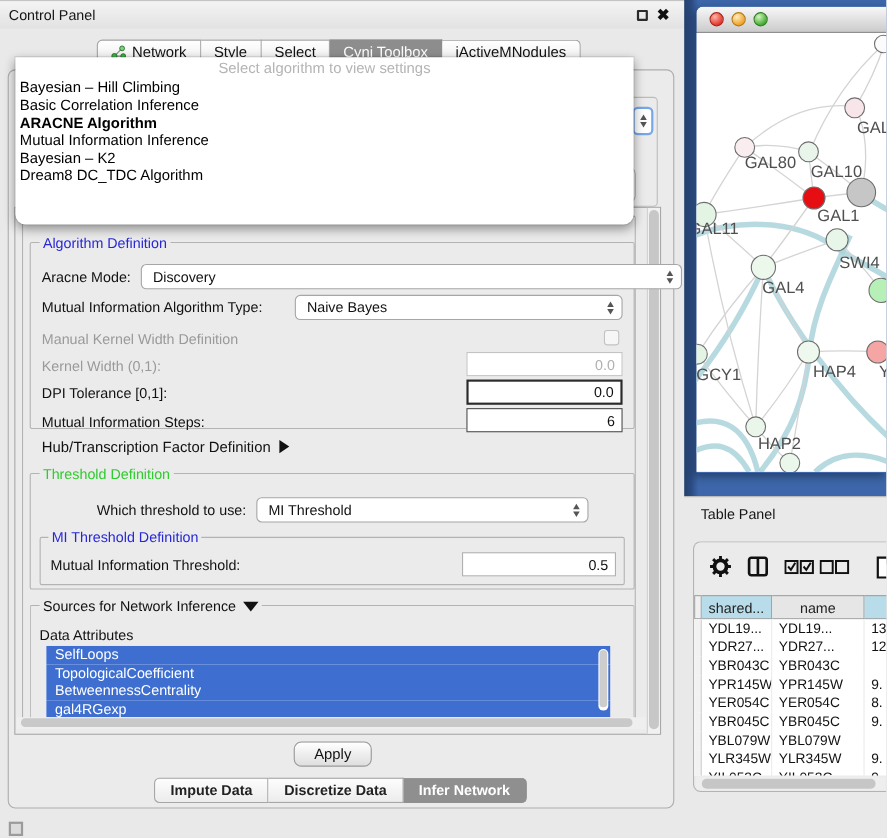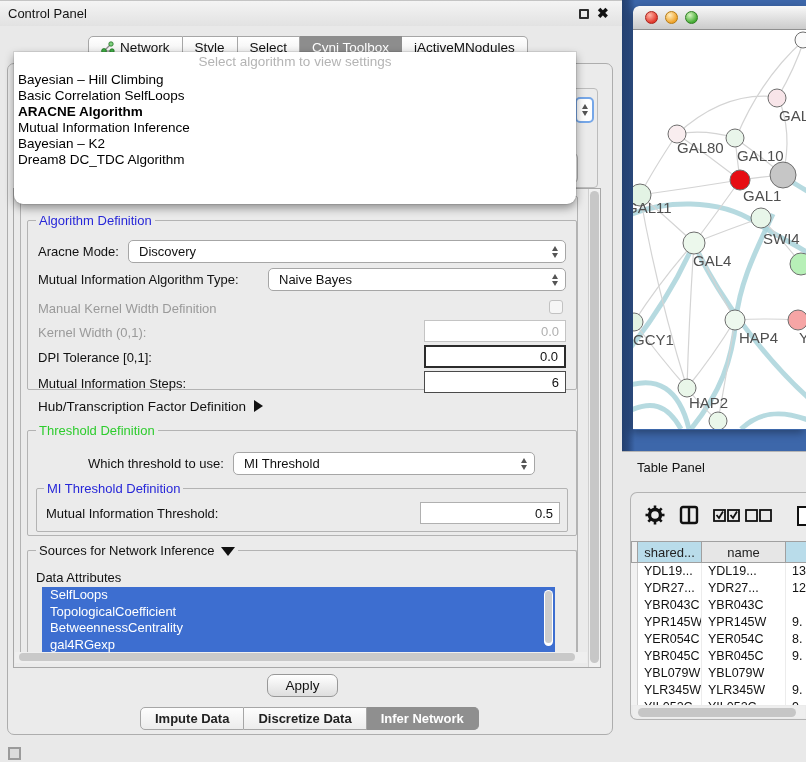--- a/index.html
+++ b/index.html
@@ -178,41 +178,41 @@
   <div class="abs frag-spinner">
     <div class="tri-up"></div>
     <div class="tri-dn"></div>
   </div>
   <div class="abs frag-combo">galFiltered.sif default node</div>
 
   <div class="abs popup">
     <div class="popup-placeholder">Select algorithm to view settings</div>
     <div id="algo-list">
         <div class="algo-item">Bayesian – Hill Climbing</div>
-        <div class="algo-item">Basic Correlation SelfLoops</div>
+        <div class="algo-item">Basic Correlation Inference</div>
         <div class="algo-item bold">ARACNE Algorithm</div>
         <div class="algo-item">Mutual Information Inference</div>
         <div class="algo-item">Bayesian – K2</div>
         <div class="algo-item">Dream8 DC_TDC Algorithm</div>
       </div>
   </div>
 
   <div class="abs settings-vp"></div>
   <div class="abs v-scroll">
       <div class="v-thumb"></div>
     </div>
 
   <div class="gbox" style="left:20px;top:196px;width:558px;height:460px;"></div>
   <div class="gbox-label lbl-black" style="left:28px;top:189px;">Cyni Algorithm Settings</div>
 
   <div class="gbox" style="left:27px;top:220px;width:550px;height:170px;"></div>
   <div class="gbox-label lbl-blue" style="left:36px;top:213px;">Algorithm Definition</div>
 
   <div class="fld-label" style="left:38px;top:240px;">Aracne Mode:</div>
-  <div class="combo" style="left:128px;top:240px;width:438px;">
+  <div class="combo" style="left:128px;top:240px;width:492px;">
     <span>Discovery</span>
     <span class="spin">
         <span class="tri-up"></span>
         <span class="tri-dn"></span>
       </span>
   </div>
 
   <div class="fld-label" style="left:38px;top:268px;">Mutual Information Algorithm Type:</div>
   <div class="combo" style="left:268px;top:268px;width:298px;">
     <span>Naive Bayes</span>

